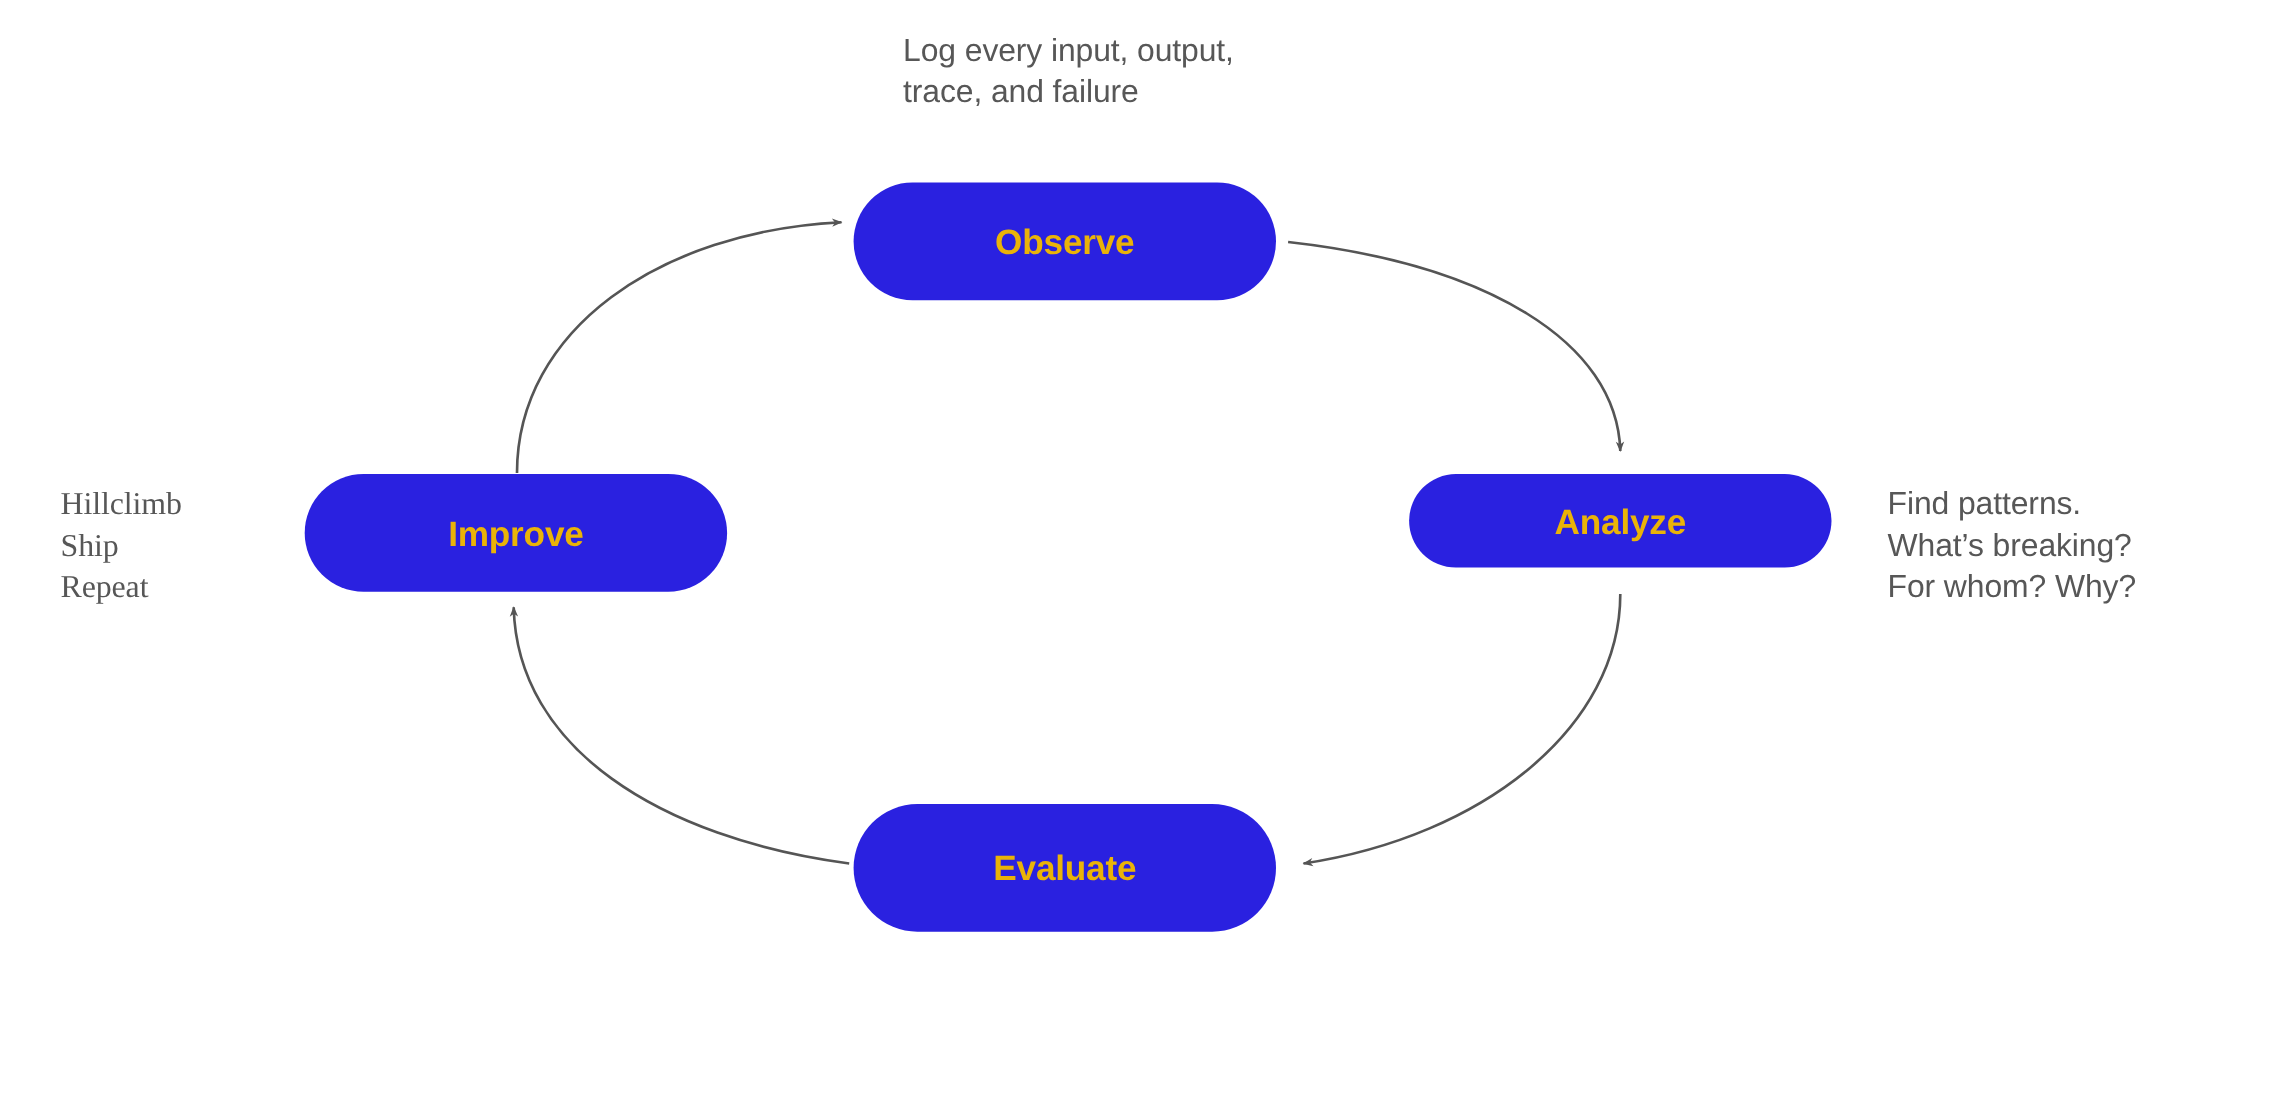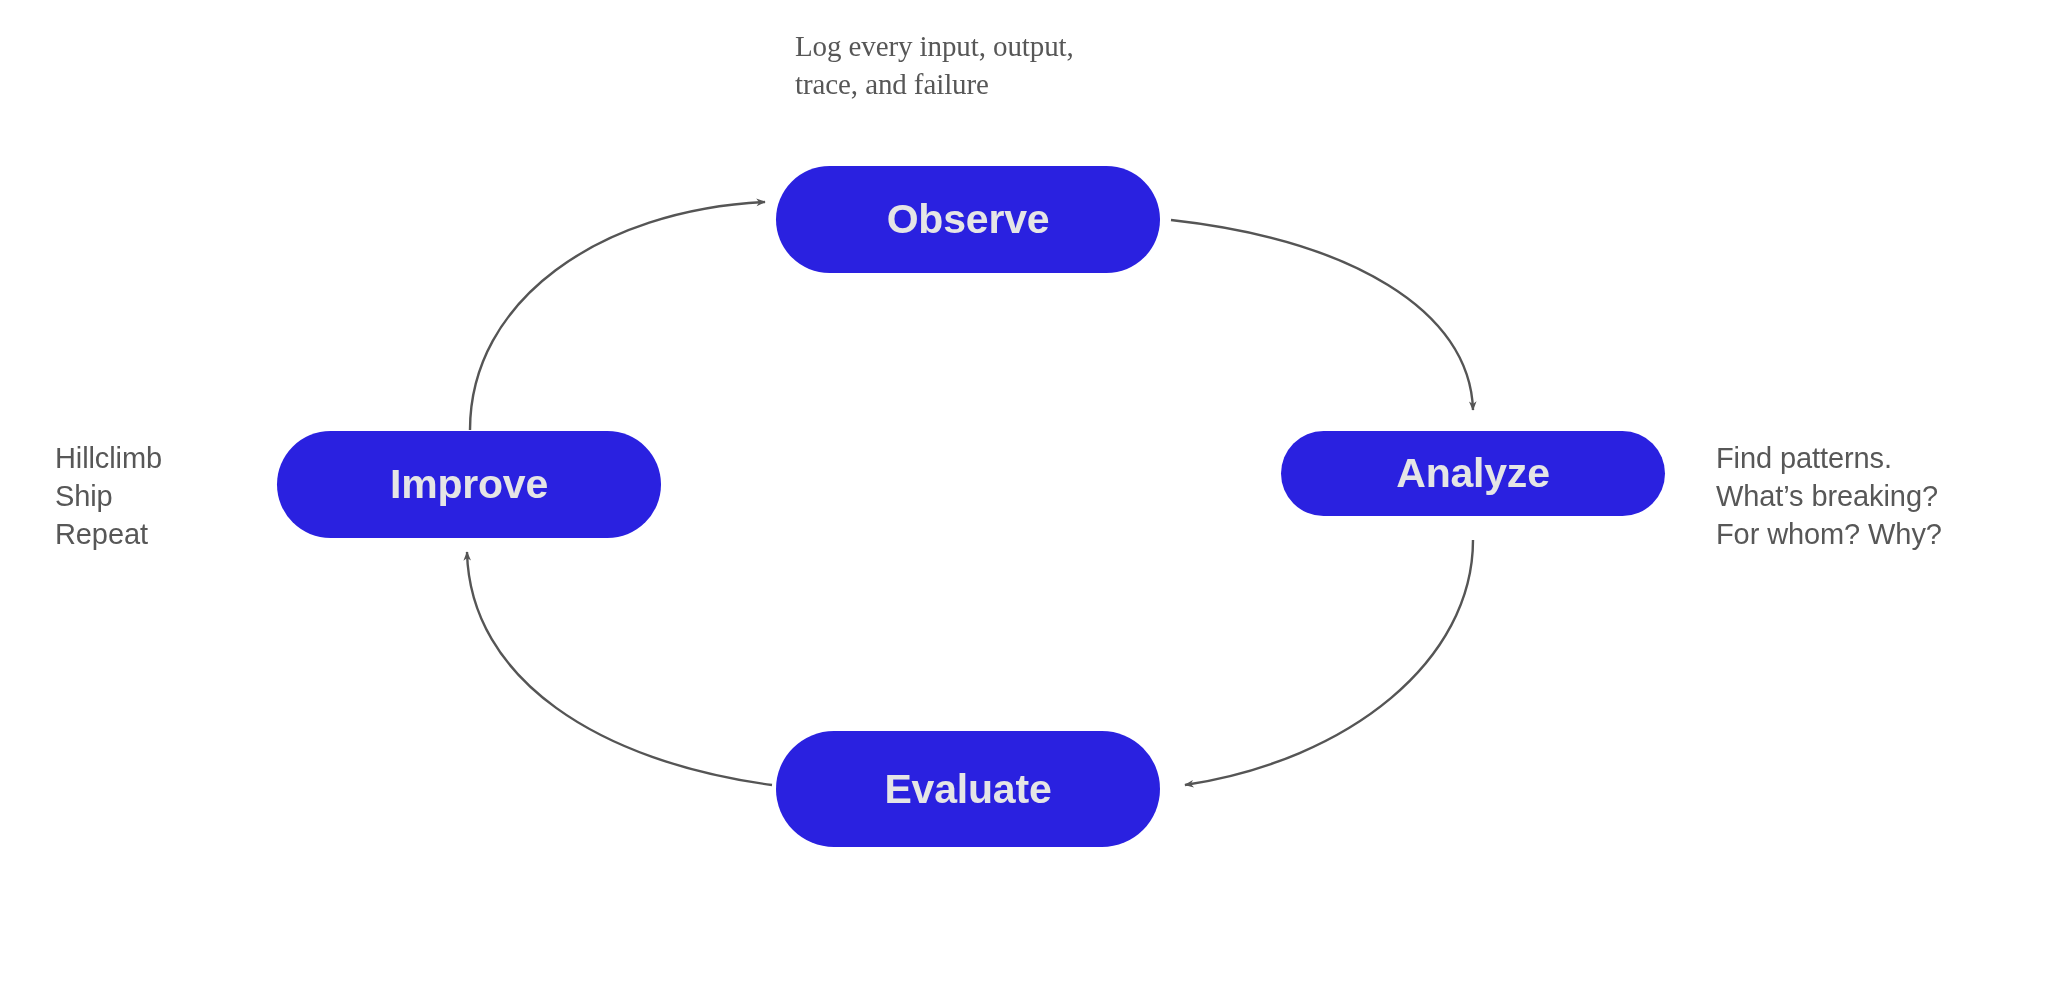--- a/index.html
+++ b/index.html
@@ -27,39 +27,39 @@
   }
   .node {
     position: absolute;
     display: flex;
     align-items: center;
     justify-content: center;
     border-radius: 999px;
     box-sizing: border-box;
   }
   .node-label {
-    color: #e5e5e5;
-    font-size: 41px;
+    color: #eab308;
+    font-size: 32px;
     font-weight: 700;
     letter-spacing: -0.2px;
     line-height: 1;
     white-space: nowrap;
   }
   .annotation {
     position: absolute;
     color: #575757;
     font-size: 29px;
     line-height: 1.31;
     white-space: pre-line;
     letter-spacing: -0.1px;
   }
-  .ann-top    { left: 795px;  top: 28px; font-family: Liberation Serif, serif;  }
+  .ann-top    { left: 821px;  top: 28px;  }
   .ann-right  { left: 1716px; top: 440px; }
   .ann-bottom { left: 795px;  top: 882px; }
-  .ann-left   { left: 55px;   top: 440px; }
+  .ann-left   { left: 55px;   top: 440px; font-family: Liberation Serif, serif; }
 </style>
 </head>
 <body>
 
 <div id="canvas">
 
   <svg id="edges" viewBox="0 0 2070 1002" xmlns="http://www.w3.org/2000/svg">
     <defs>
       <marker id="arrowhead" markerWidth="11" markerHeight="11" refX="9.2" refY="4.2" orient="auto" markerUnits="userSpaceOnUse">
         <path d="M0.6,0.4 L10,4.2 L0.6,8.0 L3.3,4.2 Z" fill="#555555"></path>

